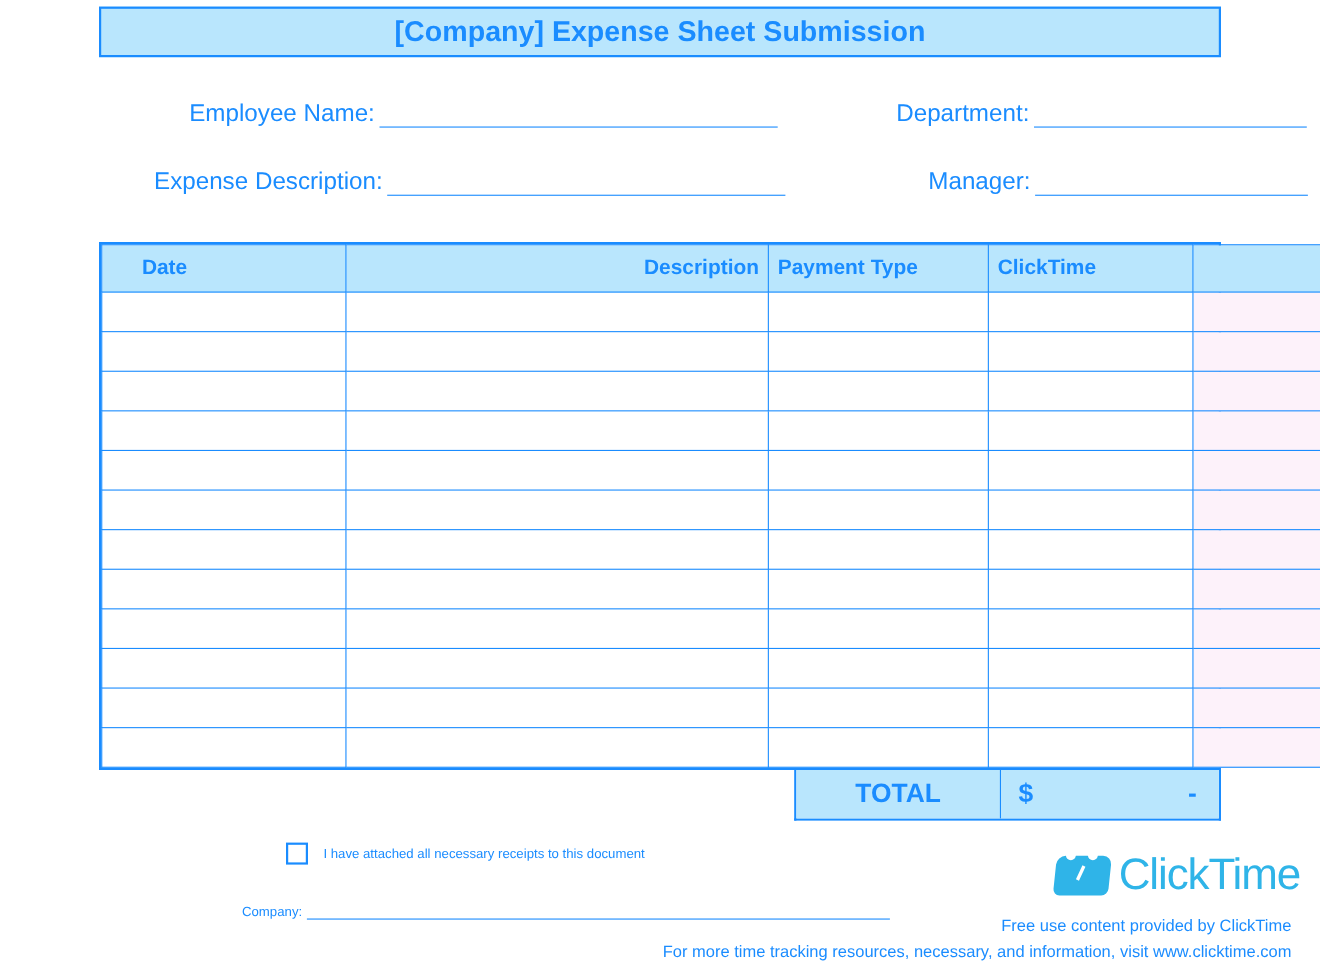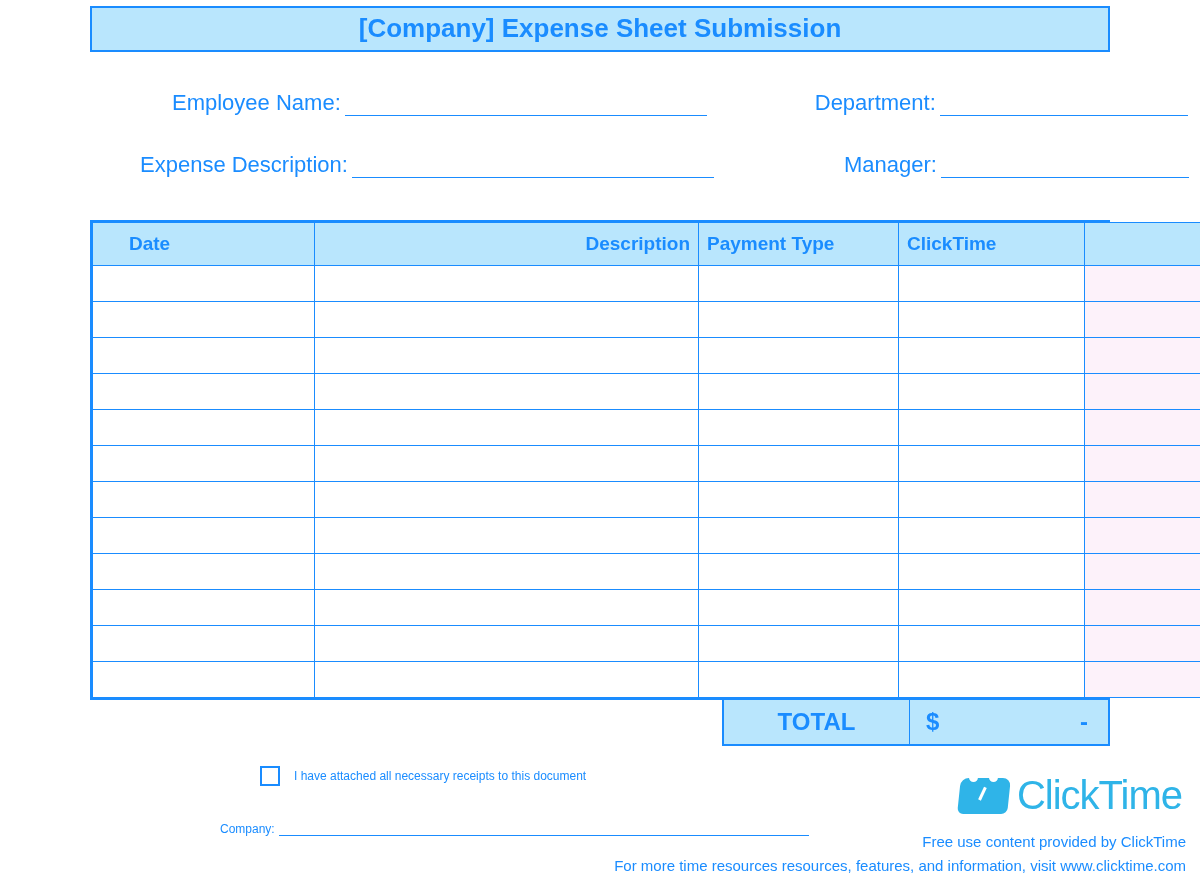--- a/index.html
+++ b/index.html
@@ -171,21 +171,21 @@
     transform-origin: bottom center;
   }
   .logo-text {
     font-size: 40px;
     font-weight: 500;
     color: #2fb4e8;
     letter-spacing: -1px;
   }
   .footer-text {
     position: absolute;
-    right: 14px;
+    right: 26px;
     font-size: 15px;
     color: #1a8cff;
     text-align: right;
   }
   .footer1 { bottom: 34px; }
   .footer2 { bottom: 10px; }
 </style>
 </head>
 <body>
 
@@ -345,13 +345,13 @@
   <div class="logo-icon">
     <div class="shape"></div>
     <div class="hole1"></div>
     <div class="hole2"></div>
     <div class="hand"></div>
   </div>
   <span class="logo-text">ClickTime</span>
 </div>
 
 <div class="footer-text footer1">Free use content provided by ClickTime</div>
-<div class="footer-text footer2">For more time resources resources, features, and information, visit www.clicktime.com</div>
+<div class="footer-text footer2">For more time tracking resources, necessary, and information, visit www.clicktime.com</div>
 
 </body></html>

